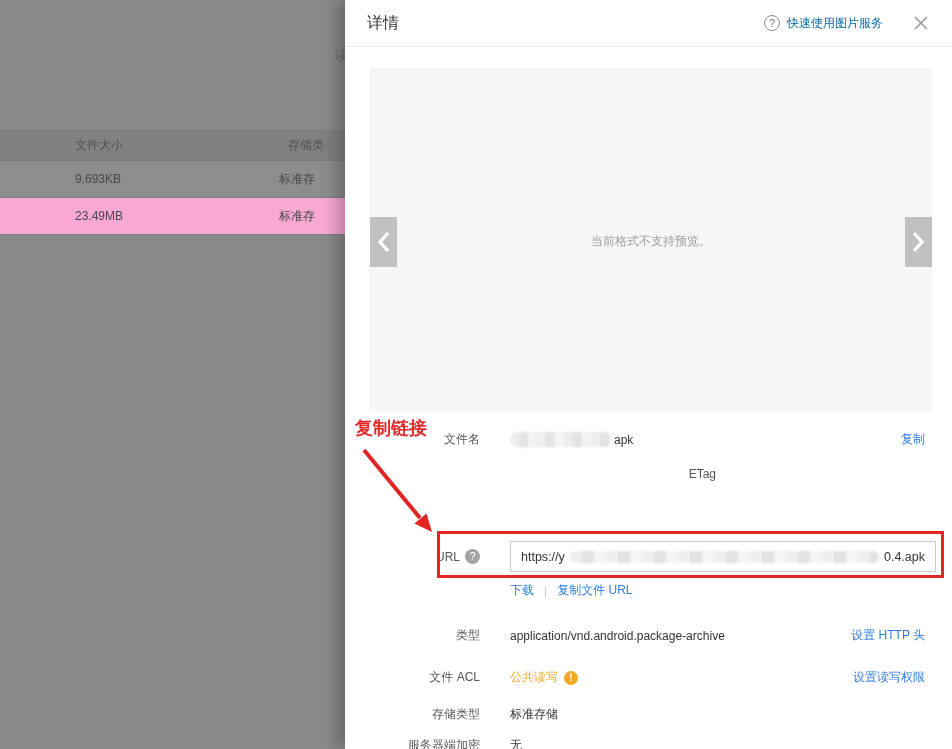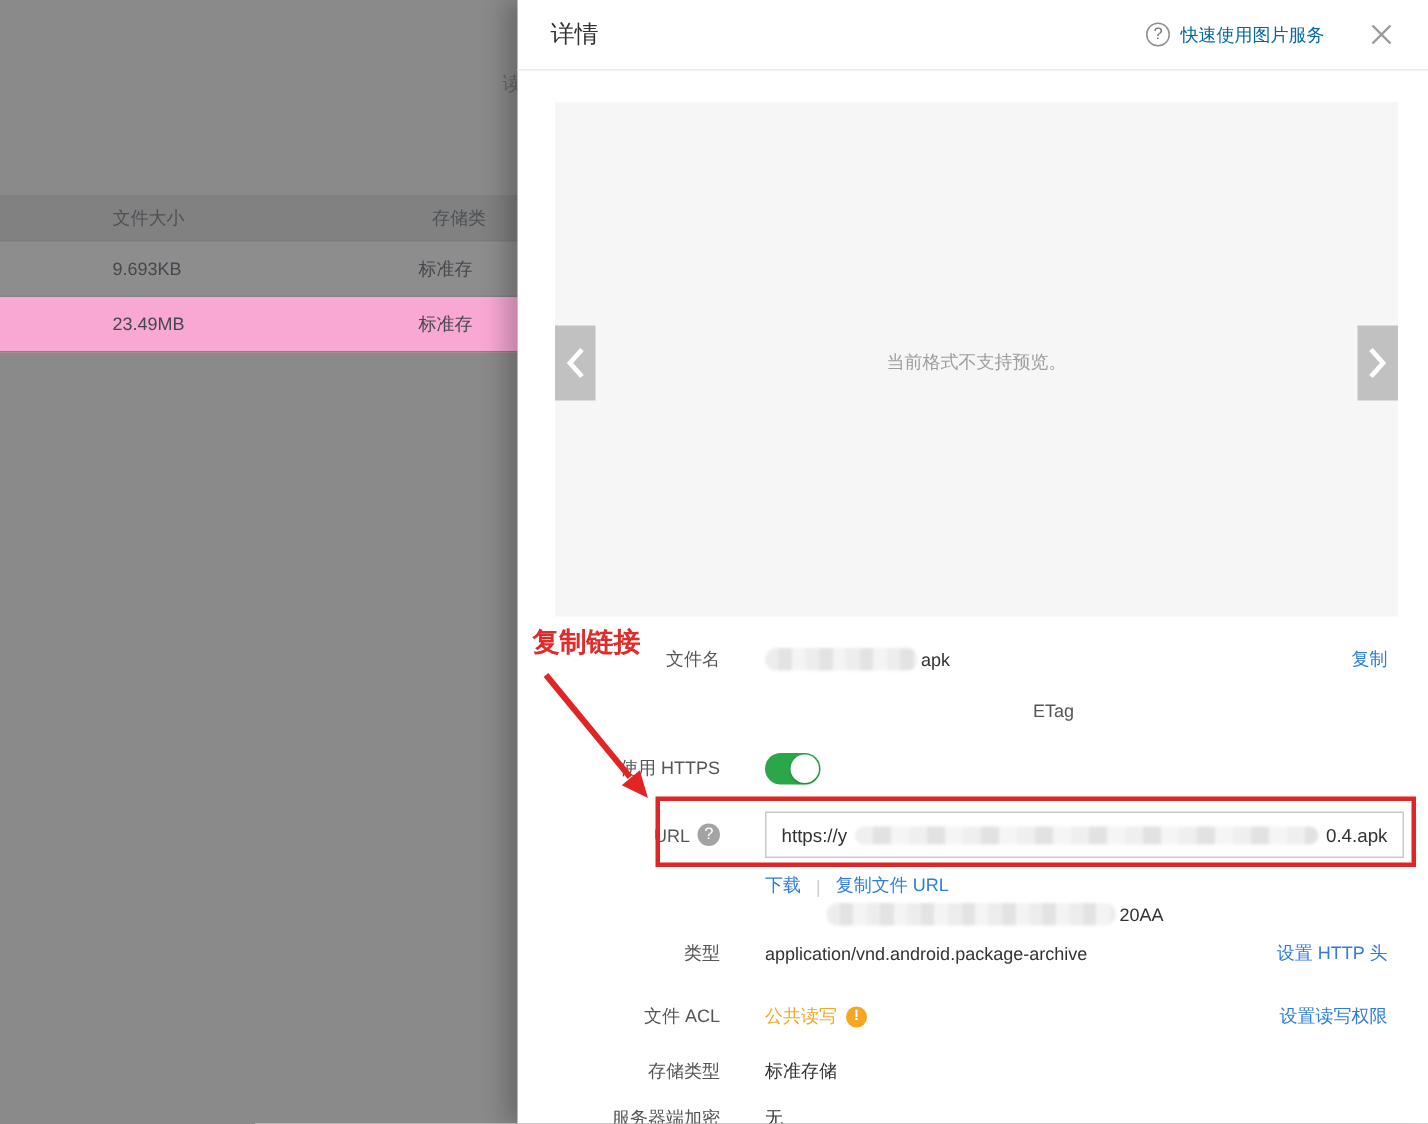--- a/index.html
+++ b/index.html
@@ -131,34 +131,22 @@
     <span class="flabel">文件名</span>
     <span class="fvalue">
       <span class="blur-bar blur-name"></span>
       <span>apk</span>
     </span>
     <span class="right-link">复制</span>
   </div>
 
   <div class="frow" style="top:467px;flex-direction:column;">
     <span class="flabel">ETag</span>
-    <span class="fvalue">
-      <span class="blur-bar blur-etag"></span>
-      <span>20AA</span>
-    </span>
   </div>
 
-  <div class="frow" style="top:502px;">
-    <span class="flabel">使用 HTTPS</span>
-    <span class="fvalue">
-      <span class="toggle">
-          <span class="toggle-knob"></span>
-        </span>
-    </span>
-  </div>
 
   <div class="frow url-row" style="top:541px;">
     <span class="flabel">
       <span>URL</span>
       <span class="q-filled">?</span>
     </span>
     <div class="url-input">
       <span>https://y</span>
       <span class="blur-url"></span>
       <span>0.4.apk</span>

